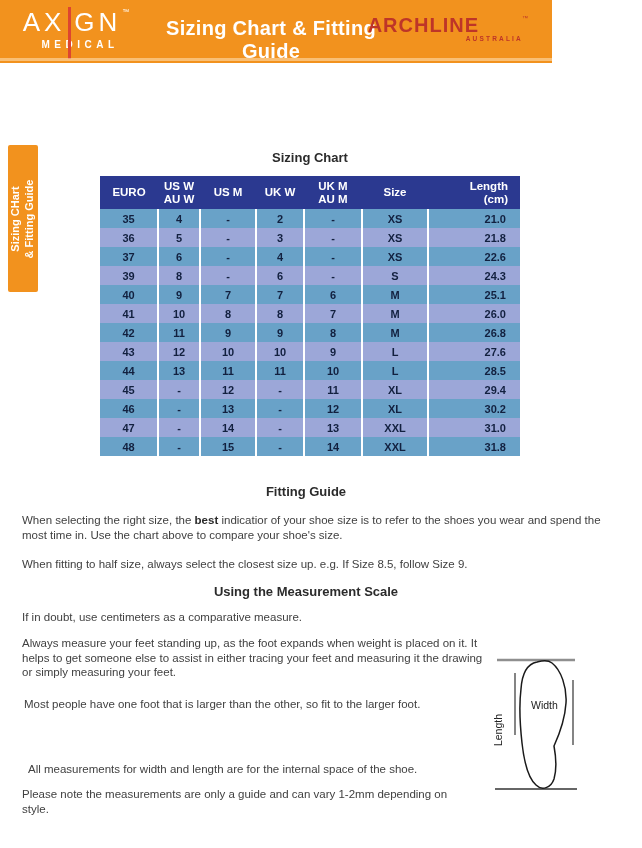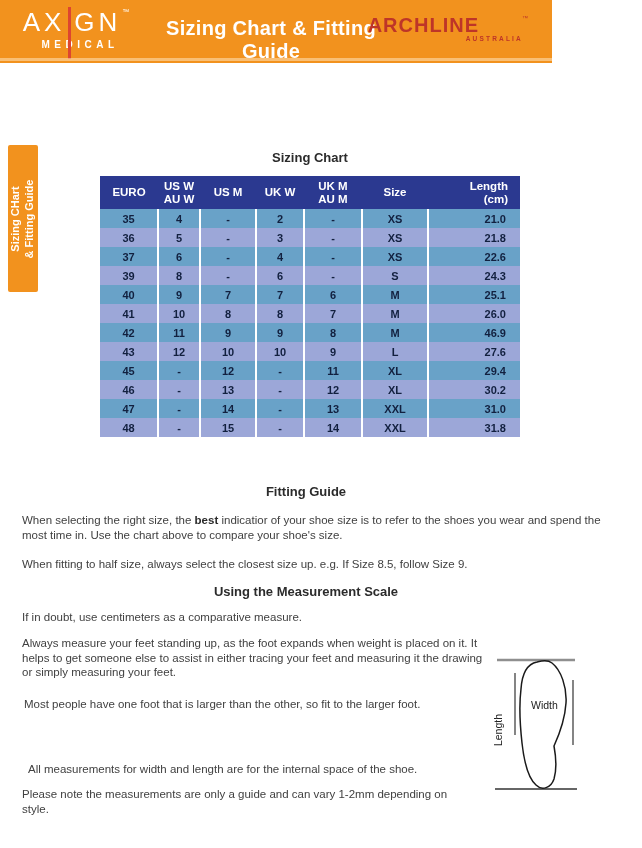--- a/index.html
+++ b/index.html
@@ -185,30 +185,39 @@
           <td>M</td>
           <td>26.0</td>
         </tr>
         <tr>
           <td>42</td>
           <td>11</td>
           <td>9</td>
           <td>9</td>
           <td>8</td>
           <td>M</td>
-          <td>46.9</td>
+          <td>26.8</td>
         </tr>
         <tr>
           <td>43</td>
           <td>12</td>
           <td>10</td>
           <td>10</td>
           <td>9</td>
           <td>L</td>
           <td>27.6</td>
+        </tr>
+        <tr>
+          <td>44</td>
+          <td>13</td>
+          <td>11</td>
+          <td>11</td>
+          <td>10</td>
+          <td>L</td>
+          <td>28.5</td>
         </tr>
         <tr>
           <td>45</td>
           <td>-</td>
           <td>12</td>
           <td>-</td>
           <td>11</td>
           <td>XL</td>
           <td>29.4</td>
         </tr>

